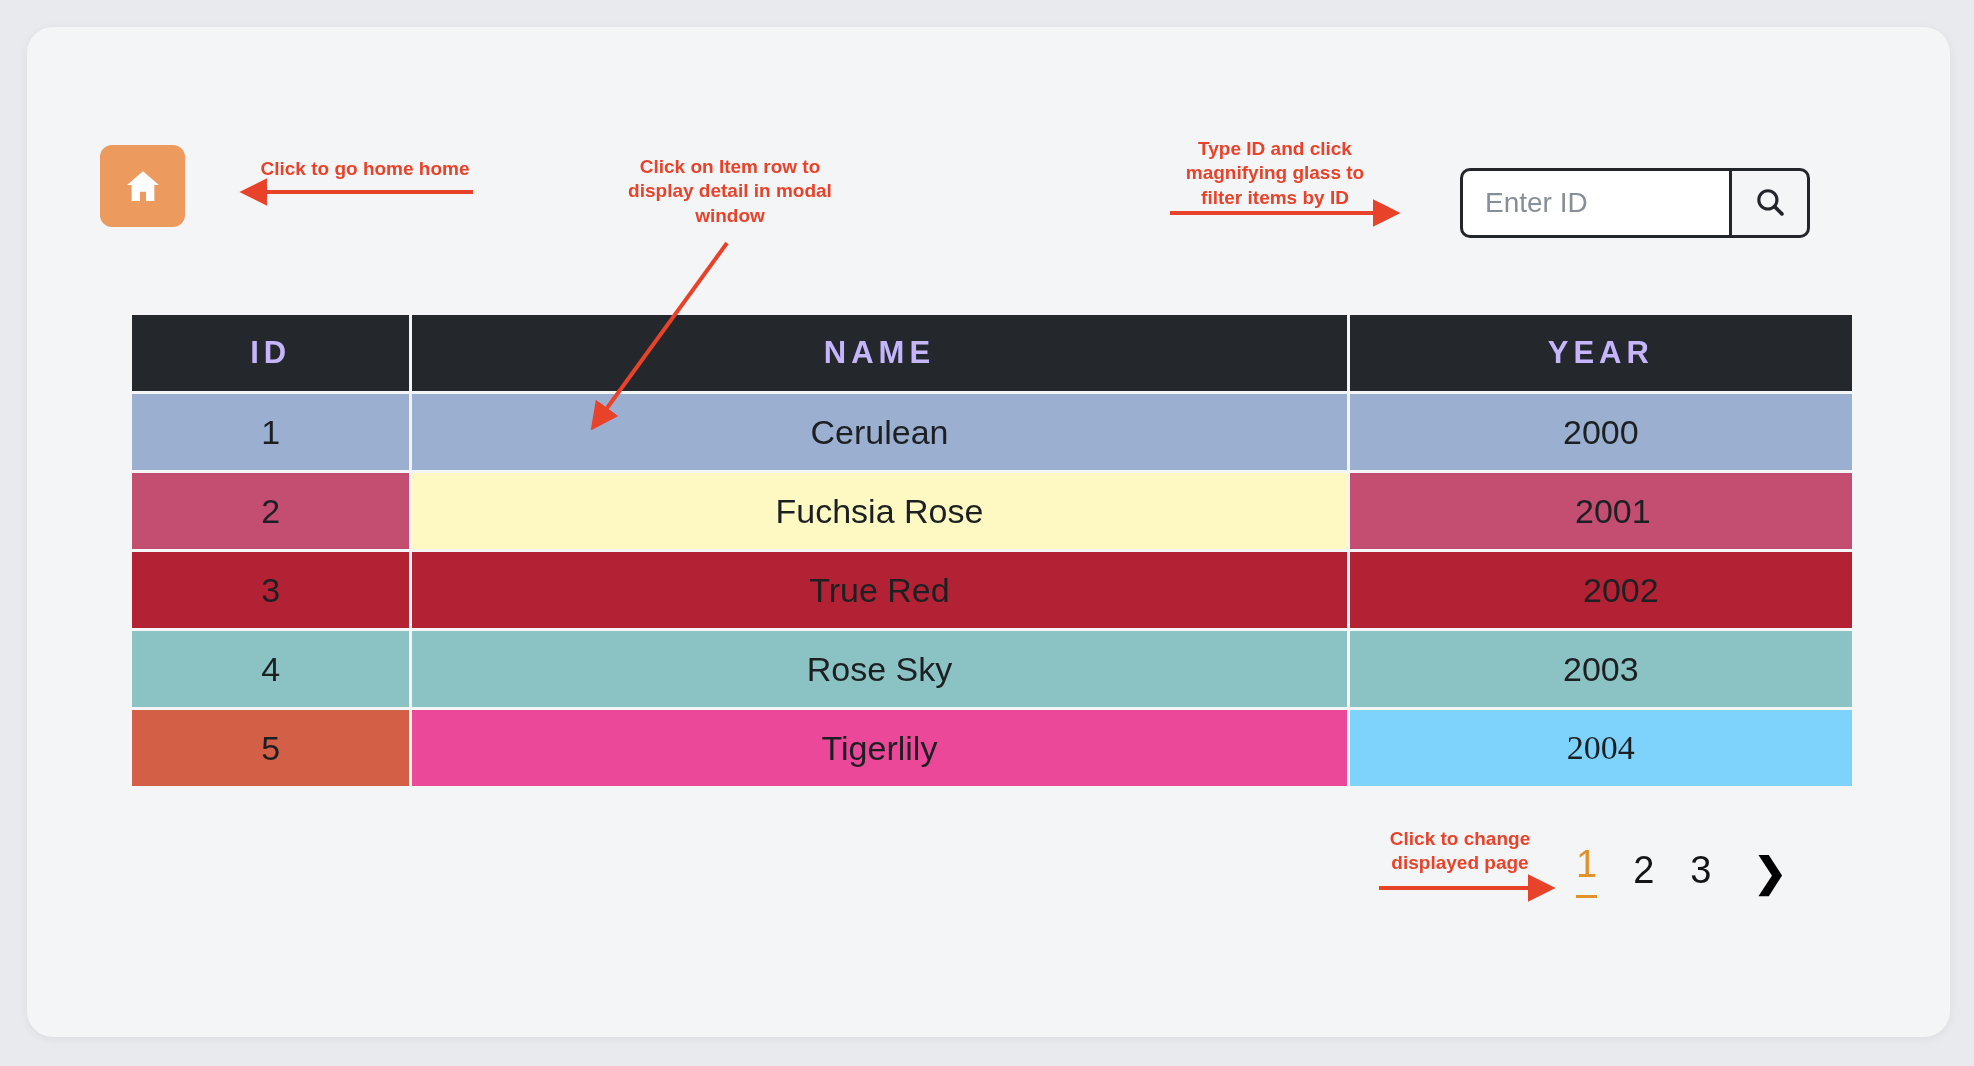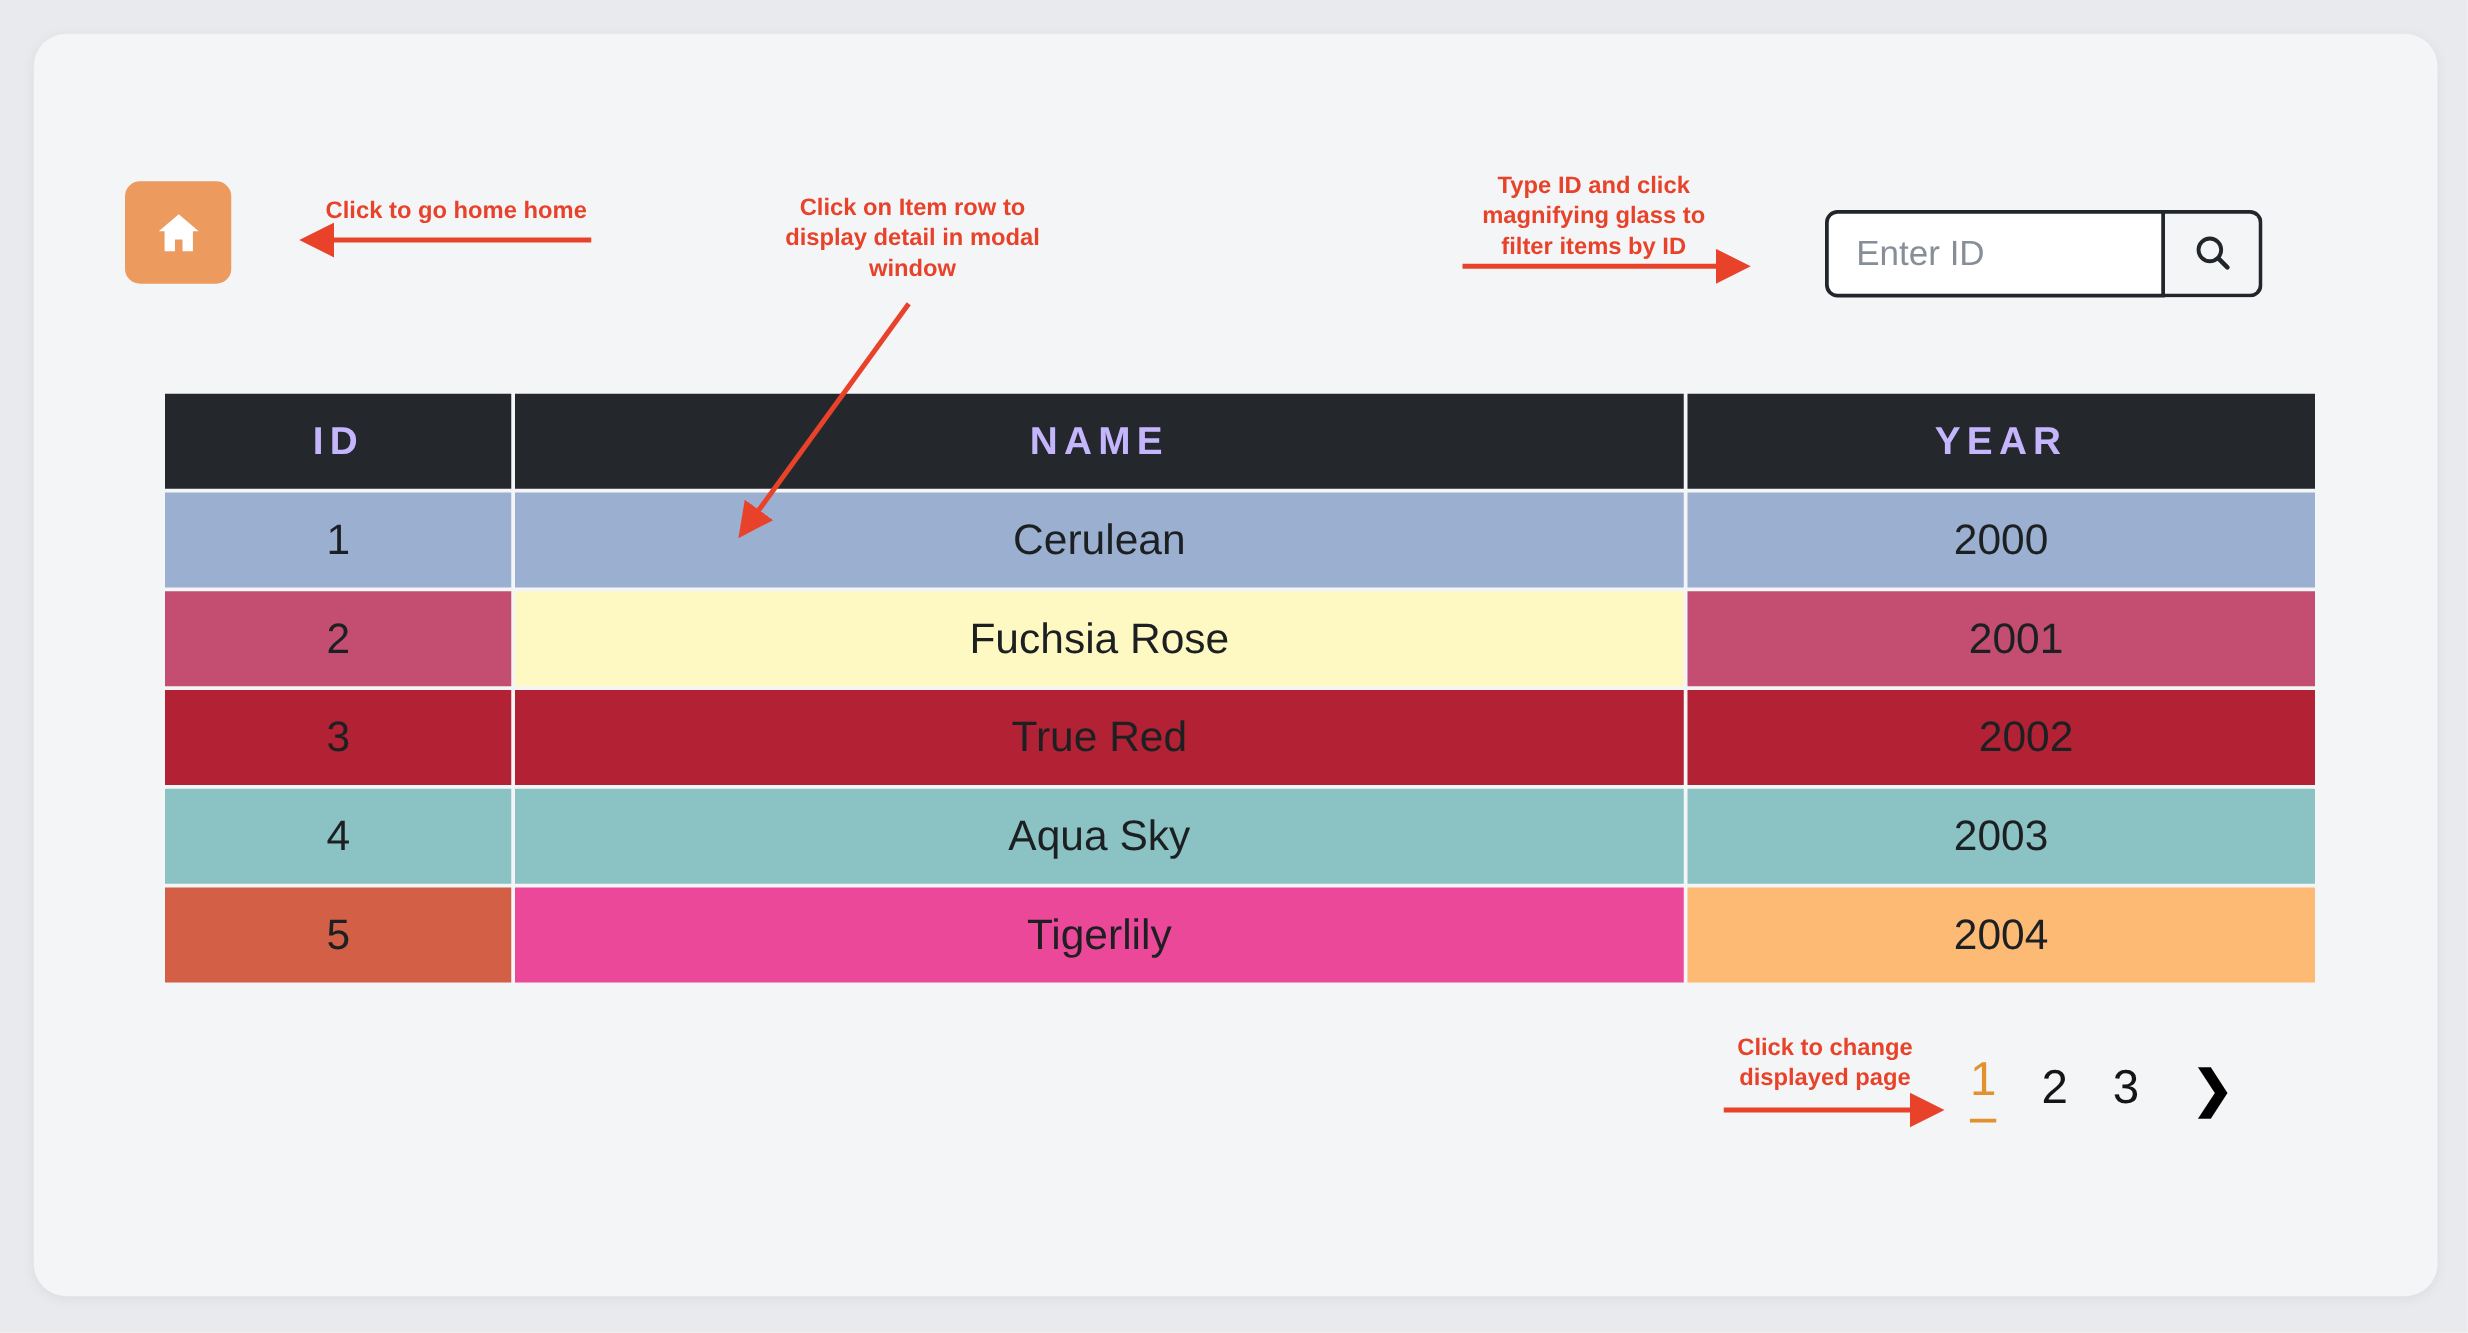--- a/index.html
+++ b/index.html
@@ -213,27 +213,27 @@
         <td class="col-name" style="background: #fef9c3;">Fuchsia Rose</td>
         <td class="col-year" style="background: rgb(195, 78, 114); padding-left: 24px;">2001</td>
       </tr>
       <tr>
         <td class="col-id" style="background: rgb(179, 34, 52);">3</td>
         <td class="col-name" style="background: rgb(179, 34, 52);">True Red</td>
         <td class="col-year" style="background: rgb(179, 34, 52); padding-left: 40px;">2002</td>
       </tr>
       <tr>
         <td class="col-id" style="background: rgb(139, 195, 196);">4</td>
-        <td class="col-name" style="background: rgb(139, 195, 196);">Aqua Sky</td>
+        <td class="col-name" style="background: rgb(139, 195, 196);">Rose Sky</td>
         <td class="col-year" style="background: rgb(139, 195, 196);">2003</td>
       </tr>
       <tr>
         <td class="col-id" style="background: rgb(211, 95, 70);">5</td>
         <td class="col-name" style="background: #ec4899; margin-top: 42px;">Tigerlily</td>
-        <td class="col-year" style="background: #fdba74;">2004</td>
+        <td class="col-year" style="background: #7dd3fc; font-family: Liberation Serif, serif;">2004</td>
       </tr>
     </tbody>
 </table>
 
 <div id="pagination">
   <span class="page-link active">1</span>
   <span class="page-link">2</span>
   <span class="page-link">3</span>
   <span id="page-next">❯</span>
 </div>

